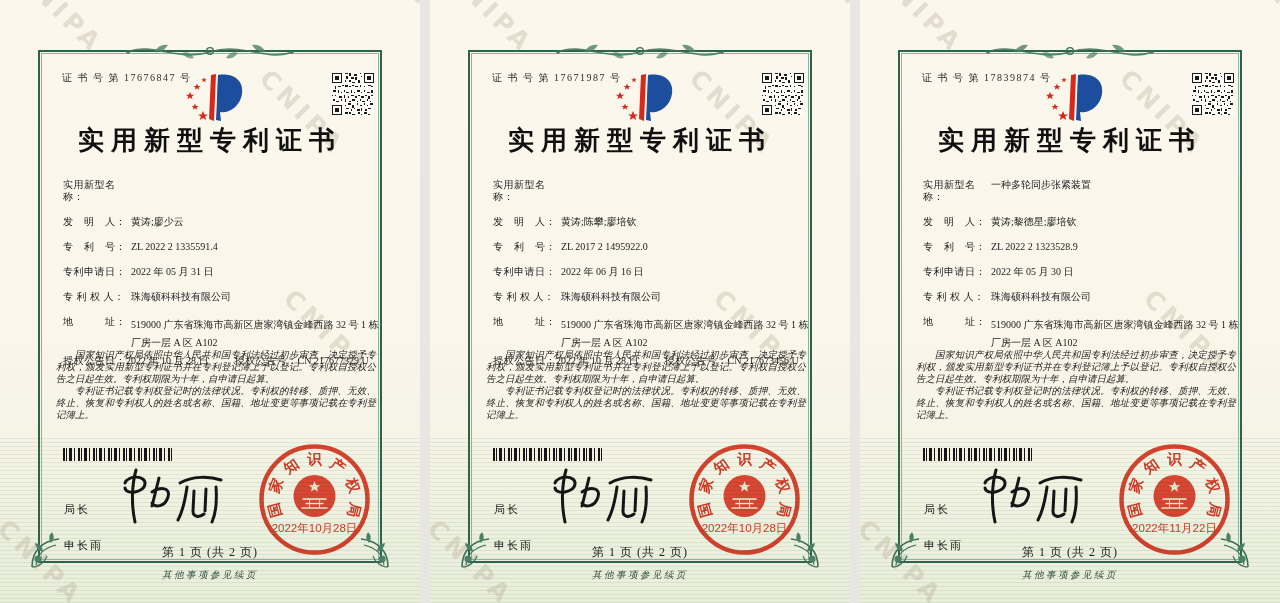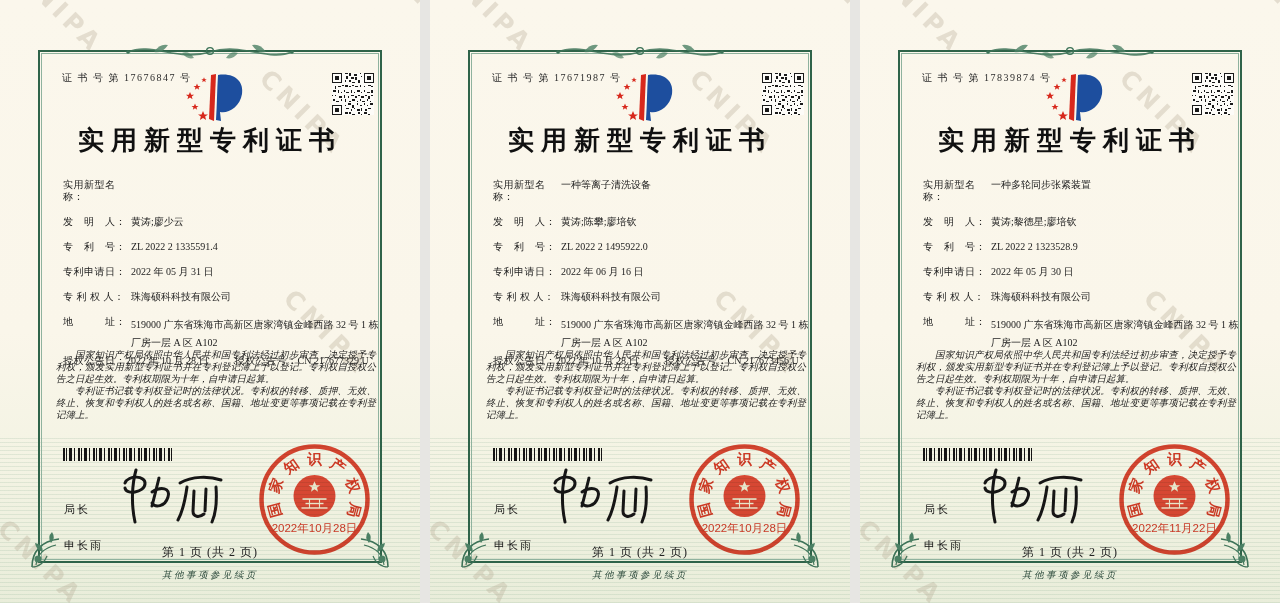--- a/index.html
+++ b/index.html
@@ -442,29 +442,28 @@
         <rect x="22" y="27" width="2" height="1"></rect>
             <rect x="25" y="28" width="1" height="1"></rect>
       </g>
     </svg>
 
     <h1 class="title">实用新型专利证书</h1>
 
     <div class="fields">
       <div class="row">
         <span class="lbl">实用新型名称：</span>
-        <span class="val">一种等离子清洗设备</span>
       </div>
       <div class="row">
         <span class="lbl">发　明　人：</span>
         <span class="val">黄涛;陈攀;廖培钦</span>
       </div>
       <div class="row">
         <span class="lbl">专　利　号：</span>
-        <span class="val">ZL 2022 2 1495922.0</span>
+        <span class="val">ZL 2017 2 1495922.0</span>
       </div>
       <div class="row">
         <span class="lbl">专利申请日：</span>
         <span class="val">2022 年 06 月 16 日</span>
       </div>
       <div class="row">
         <span class="lbl">专 利 权 人：</span>
         <span class="val">珠海硕科科技有限公司</span>
       </div>
       <div class="row row-addr">

